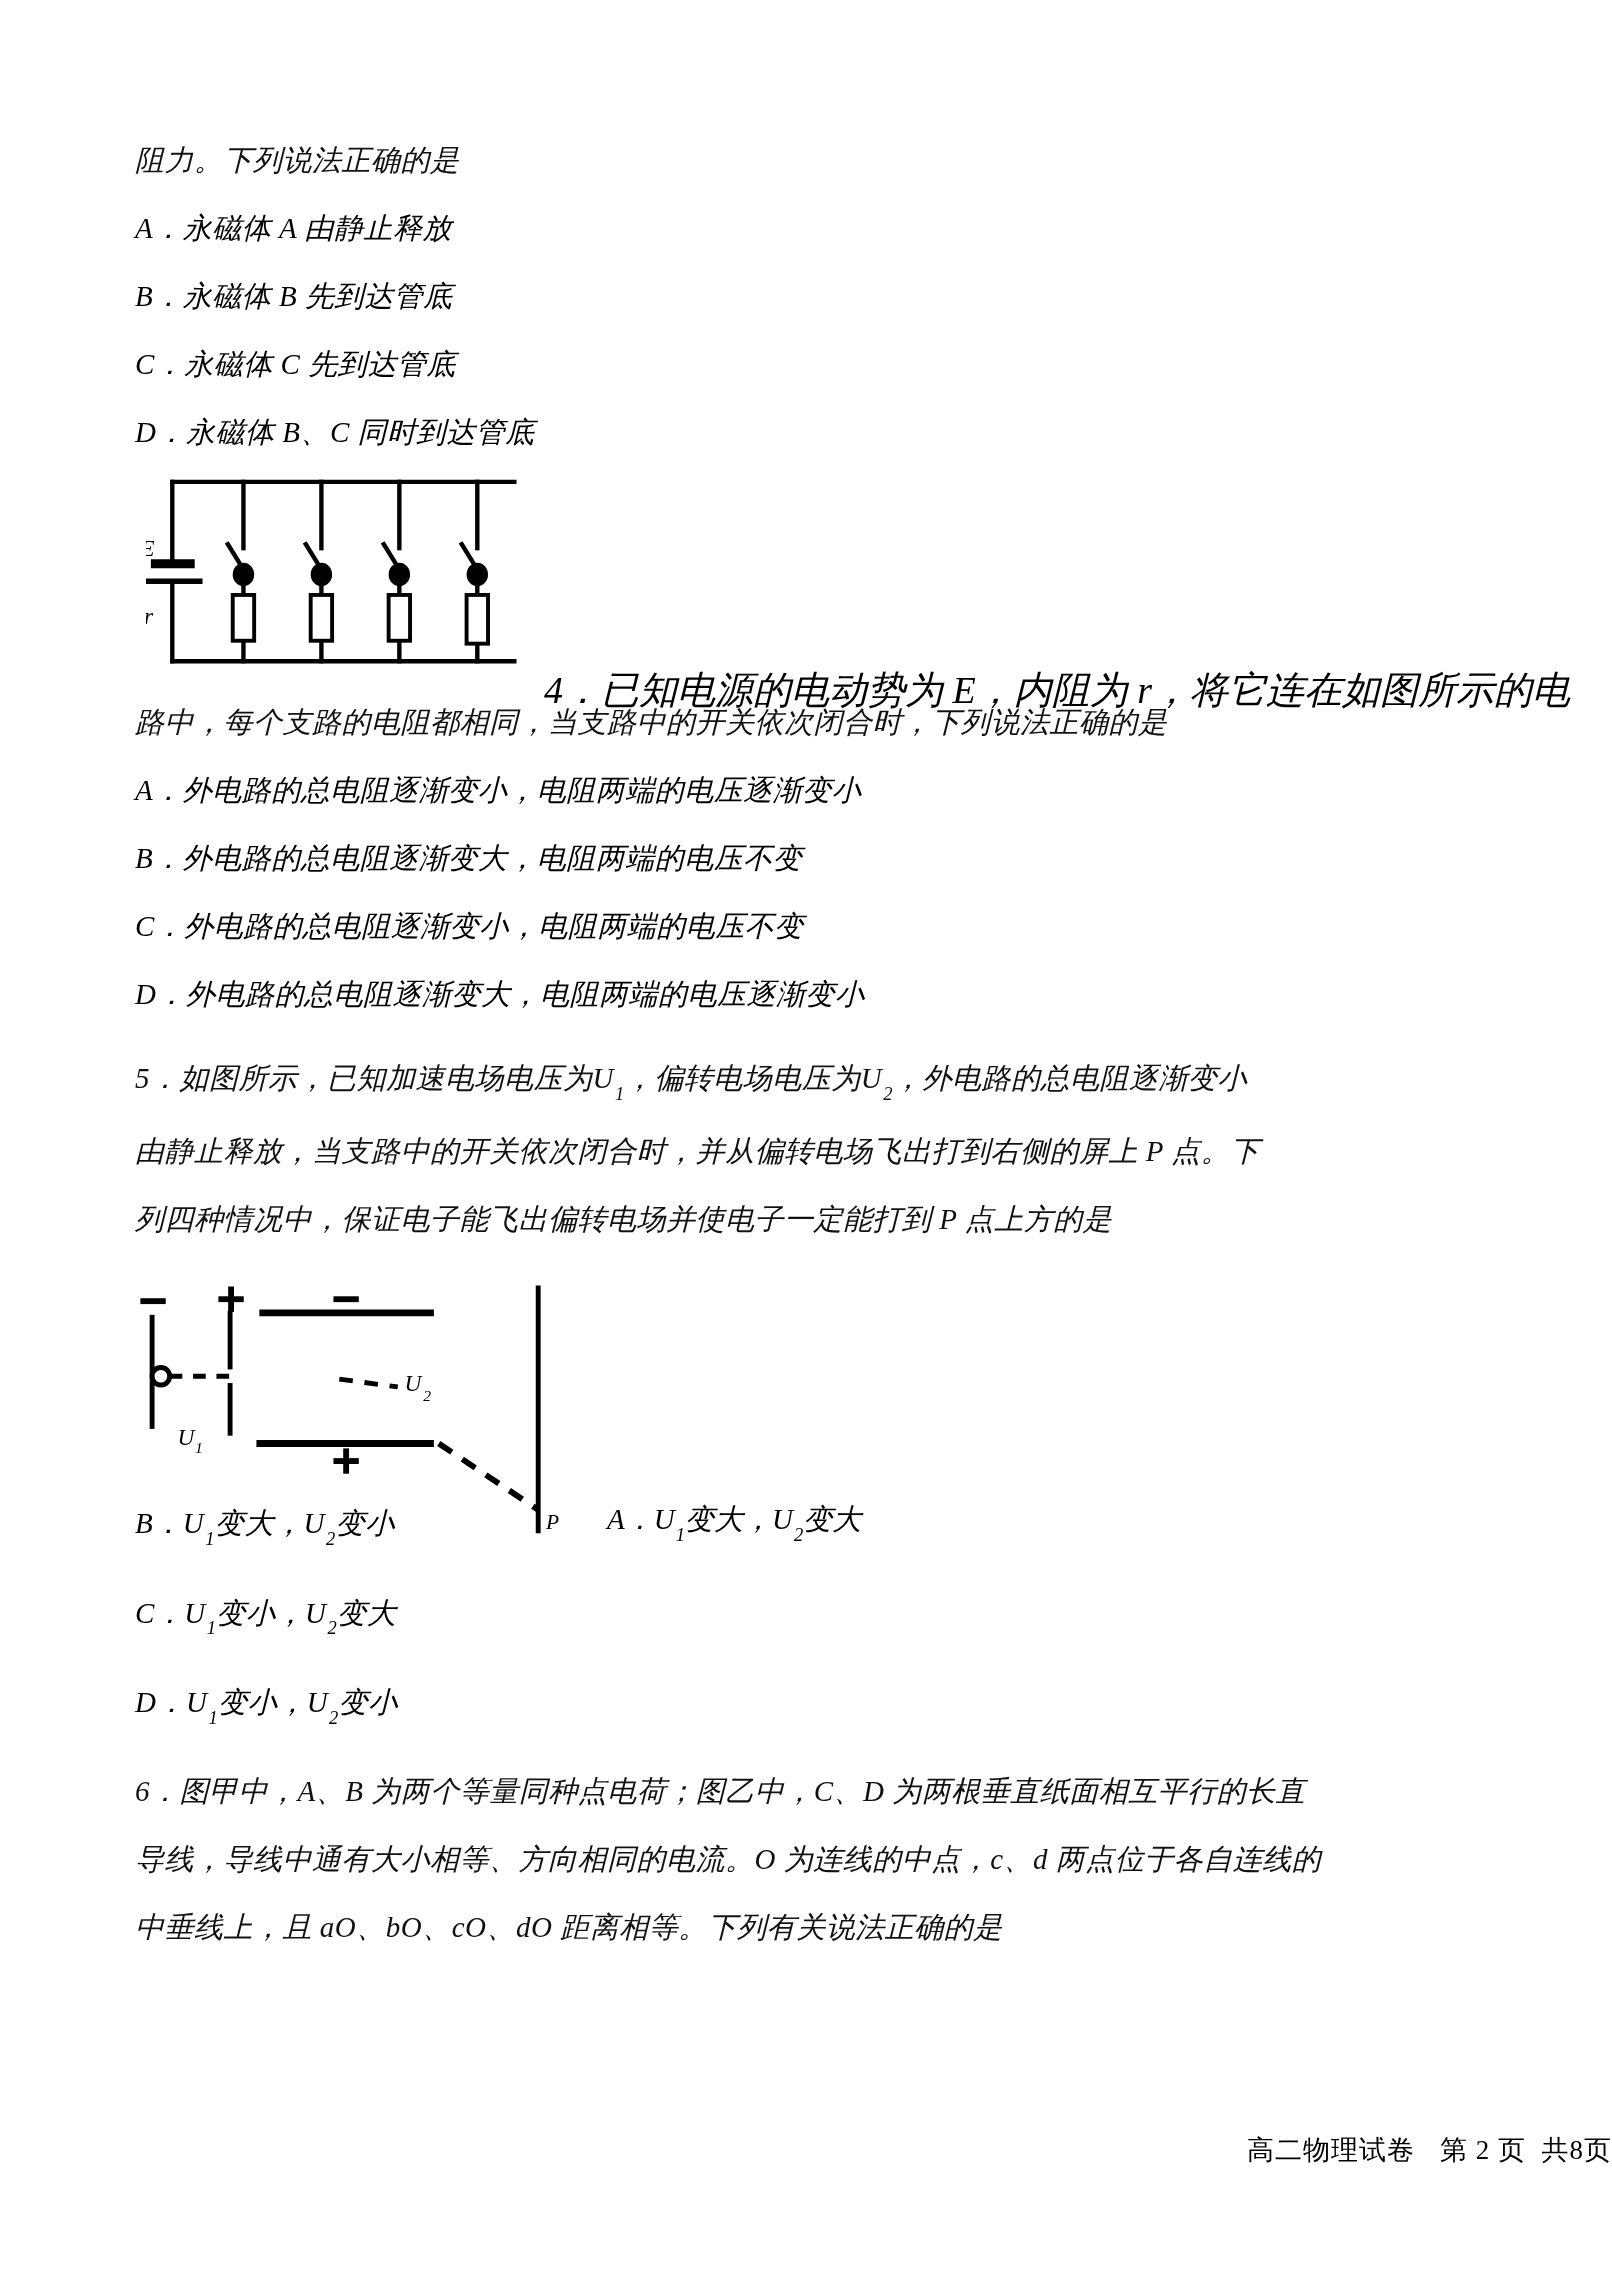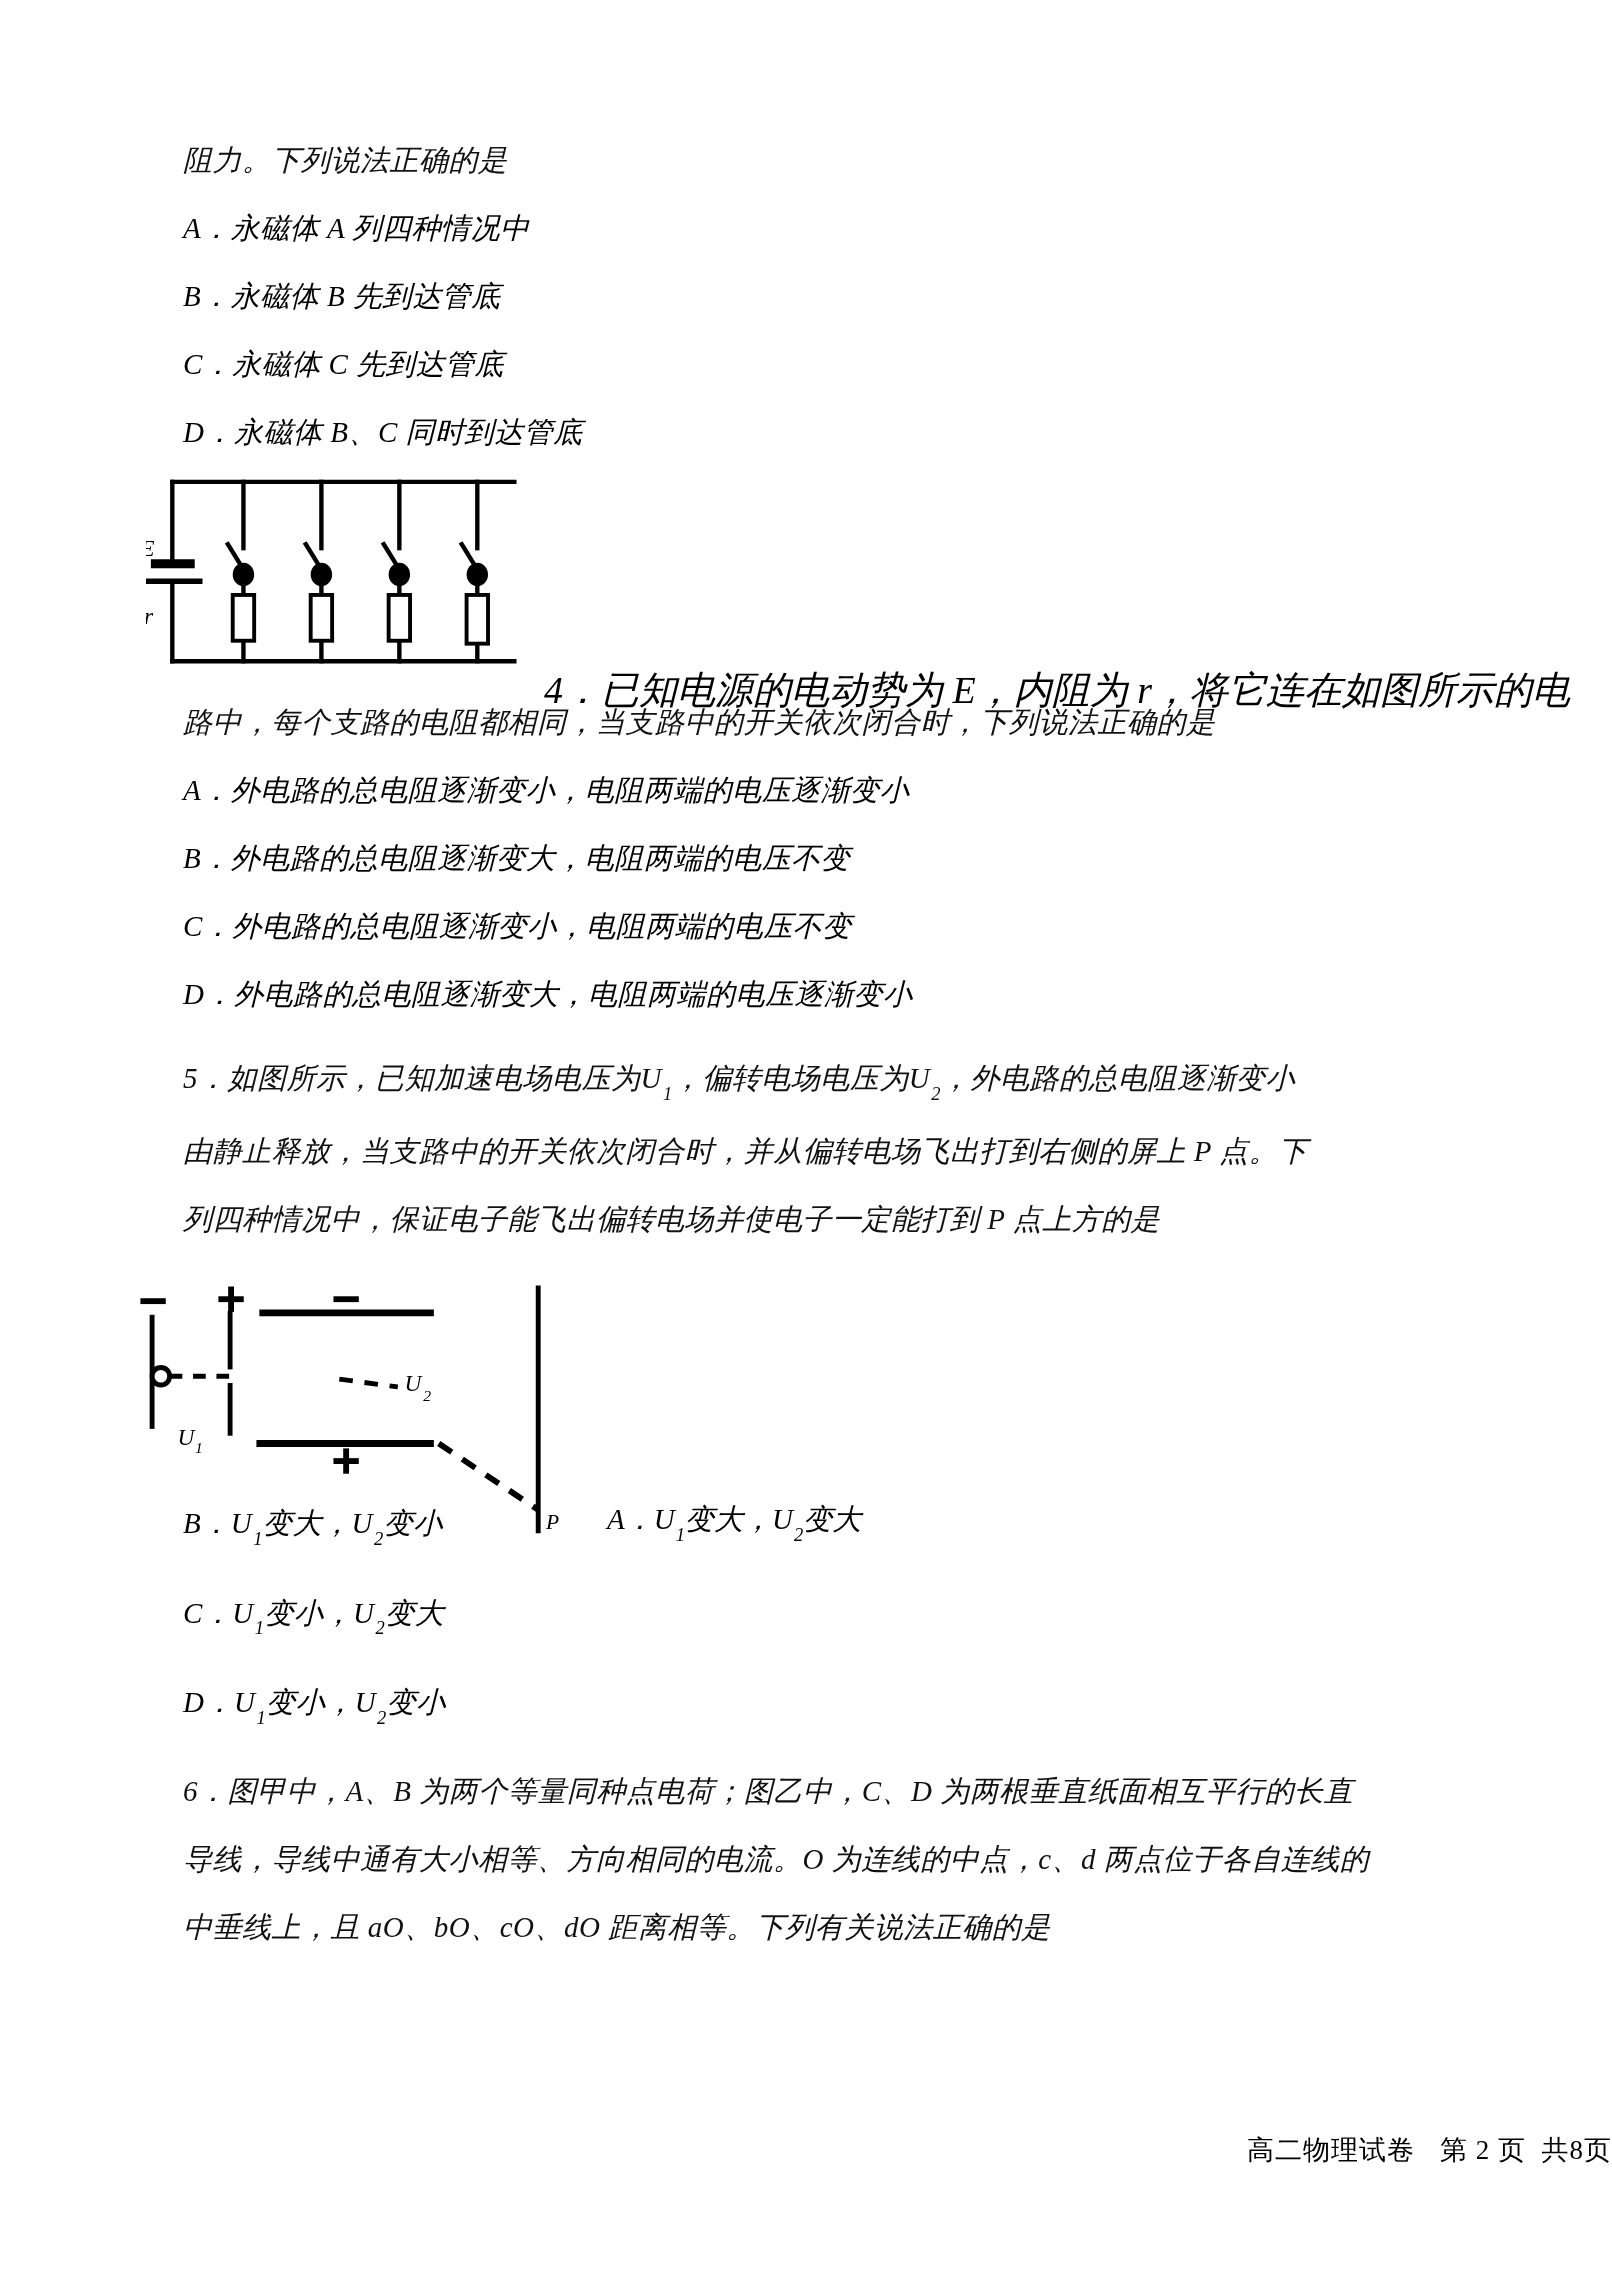--- a/index.html
+++ b/index.html
@@ -16,21 +16,20 @@
     width: 1612px;
     height: 2290px;
     background: #ffffff;
     overflow: hidden;
   }
   .content {
     position: absolute;
     left: 135px;
     top: 146px;
     width: 1346px;
-    margin-left: 48px;
   }
 
   
   .line {
     font-size: 29px;
     line-height: 1.0;
     letter-spacing: 0.5px;
     white-space: nowrap;
     color: #111;
   }
@@ -104,21 +103,21 @@
 </style>
 </head>
 <body>
 
 <div class="page">
 
   <div class="content">
 
     <div class="line ital">阻力。下列说法正确的是</div>
     <div class="gap-m"></div>
-    <div class="opt ital">A．永磁体 A 列四种情况中</div>
+    <div class="opt ital">A．永磁体 A 由静止释放</div>
     <div class="gap-m"></div>
     <div class="opt ital">B．永磁体 B 先到达管底</div>
     <div class="gap-m"></div>
     <div class="opt ital">C．永磁体 C 先到达管底</div>
     <div class="gap-m"></div>
     <div class="opt ital">D．永磁体 B、C 同时到达管底</div>
 
     <div style="height: 261px;"></div>
 
     <div class="line ital">路中，每个支路的电阻都相同，当支路中的开关依次闭合时，下列说法正确的是</div>

